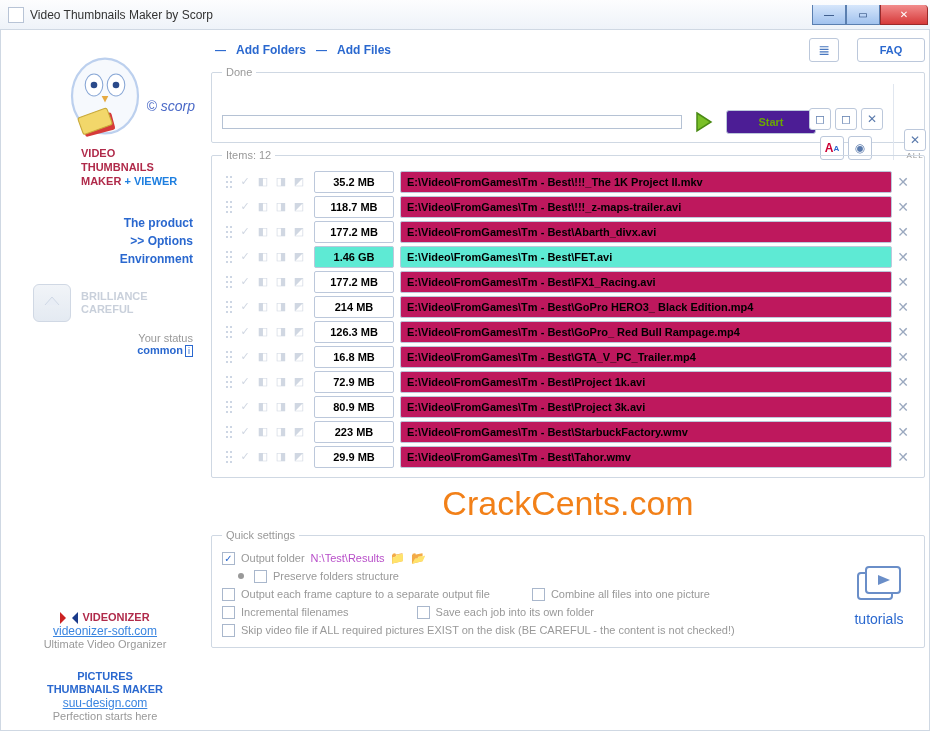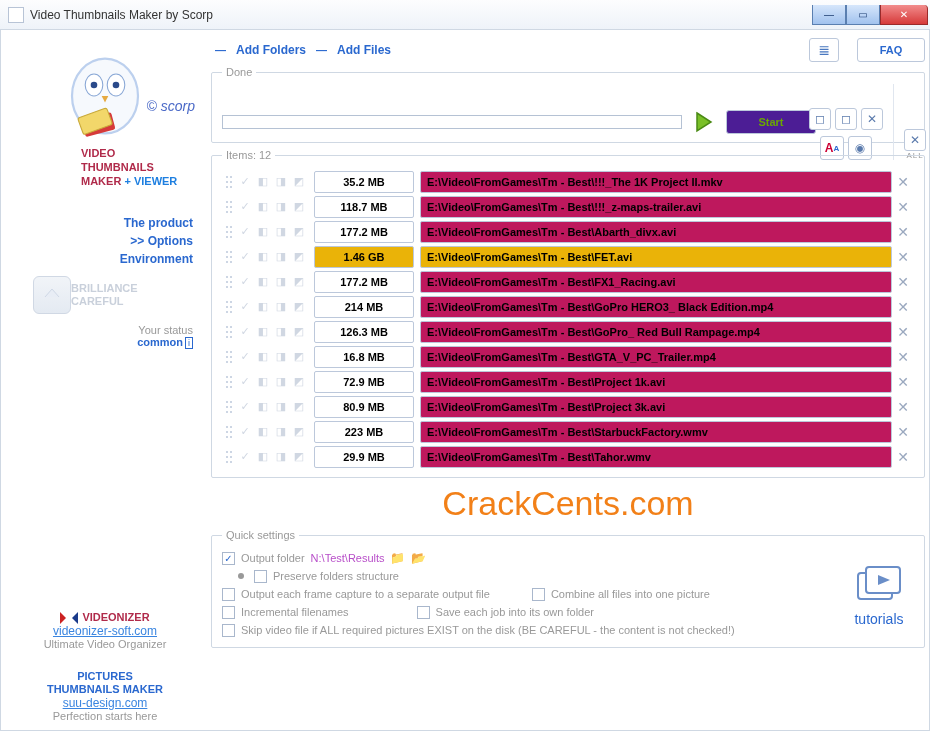--- a/index.html
+++ b/index.html
@@ -16,21 +16,21 @@
 .owl { height: 115px; position: relative; display:flex; align-items:center; justify-content:center;}
 .owl svg { width: 110px; height: 110px; }
 .scorp { position: absolute; right: 6px; top: 60px; color: #4a69c7; font-style: italic; font-size: 14px; text-align: center; }
 .brand { text-align: left; padding: 0 0 0 72px; font-size: 11px; line-height: 1.25; margin-top:-6px;}
 .brand .l1 { color: #b02a4a; font-weight: bold; }
 .brand .l2 { color: #b02a4a; font-weight: bold; }
 .brand .l3 { color: #b02a4a; font-weight: bold; }
 .brand .l3 .plus { color: #1e7fe0; font-weight: bold; }
 .navlinks { text-align: right; margin-top: 28px; padding-right: 8px; }
 .navlinks div { color: #2a68cf; font-weight: bold; font-size: 12px; cursor: pointer; margin-bottom: 4px; }
-.brill { display: flex; align-items: center; margin-top: 6px; padding-left: 24px;}
+.brill { display: flex; align-items: center; gap: 10px; margin-top: 14px; padding-left: 24px;}
 .brillbox { width: 38px; height: 38px; border-radius: 6px; background: linear-gradient(#f1f4f8,#e4eaf2); border: 1px solid #d0d8e4; display:flex;align-items:center;justify-content:center;}
 .brilltxt { color: #c9d0db; font-weight: bold; font-size: 11px; line-height:1.2;}
 .status { text-align: right; padding-right: 8px; margin-top: 10px; color: #999; }
 .status .common { color: #2a68cf; font-weight: bold; }
 .status .sq { border: 1px solid #2a68cf; padding: 0 2px; font-size: 9px; color:#2a68cf; margin-left:2px;}
 .bottomblock { margin-top: auto; text-align: center; }
 .vz { margin-bottom: 20px; }
 .vz .h { color: #b02a4a; font-weight: bold; font-size: 11px; }
 .vz .lnk { color: #3a85e0; text-decoration: underline; font-size: 12px; }
 .vz .sub { color: #999; font-size: 11px; }
@@ -58,25 +58,25 @@
 .grpa { display:flex; flex-direction:column; align-items:center; gap:6px;}
 .grpa .pair { display:flex; gap:4px;}
 .sbtn { width: 22px; height: 22px; border: 1px solid #bcc8db; border-radius: 3px; background: #fff; display:flex;align-items:center;justify-content:center; cursor:pointer; font-size:12px; color:#5a7aac;}
 .sbtn.big { width:24px; height:24px; }
 .sep { width:1px; height:76px; background:#e0e6ef; margin:0 4px;}
 .allcol { display:flex; flex-direction:column; align-items:center; gap:0px;}
 .allcol .lbl { font-size:8px; color:#999; letter-spacing:1px;}
 
 .itemsbox { margin-top: 6px; position:relative; }
 .itemrow { display: flex; align-items: center; height: 25px; }
-.itemrow.sel .size, .itemrow.sel .path { background: #eab308; }
+.itemrow.sel .size, .itemrow.sel .path { background: #5eead4; }
 .grip { width: 14px; display:flex; align-items:center; justify-content:center;}
 .grip svg { width:8px; height:14px;}
 .mini { width: 18px; display:flex; align-items:center; justify-content:center; color:#d0d7e2; cursor:pointer;}
-.size { width: 100px; height: 22px; border: 1px solid #bcc8db; border-radius: 2px; margin: 0 6px; display: flex; align-items: center; justify-content: center; font-weight: bold; background:#fff; font-size:11px;}
+.size { width: 80px; height: 22px; border: 1px solid #bcc8db; border-radius: 2px; margin: 0 6px; display: flex; align-items: center; justify-content: center; font-weight: bold; background:#fff; font-size:11px;}
 .path { flex: 1; height: 22px; border: 1px solid #bcc8db; border-radius: 2px; padding: 0 6px; display: flex; align-items: center; font-weight: bold; background:#be185d; font-size:11px;}
 .rowx { width: 22px; display:flex; align-items:center; justify-content:center; color:#9aa8bf; cursor:pointer; font-size:14px;}
 
 .watermark { color:#f28018; font-size:34px; font-weight:300; text-align:center; margin-top:6px; font-family:"Segoe UI Light","Segoe UI",sans-serif;}
 
 .quick { margin-top: 6px; position:relative;}
 .qrow { display: flex; align-items: center; gap: 6px; color:#999; height:18px; font-size:11px;}
 .qrow .cb { width:13px; height:13px; border:1px solid #a9b7cc; background:#fff; display:flex;align-items:center;justify-content:center; font-size:10px; color:#2a68cf;}
 .qrow .cb.chk::after { content:"✓"; }
 .qrow .dot { width:6px;height:6px;border-radius:50%;background:#999; margin:0 4px 0 16px;}

